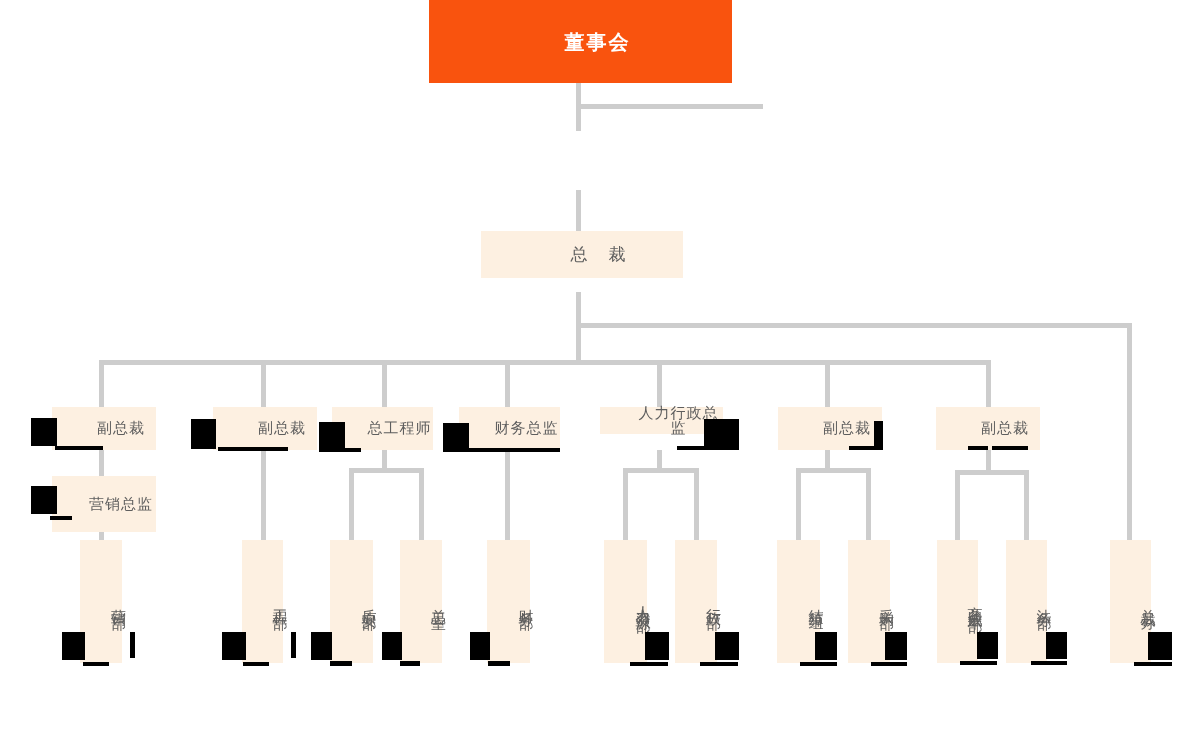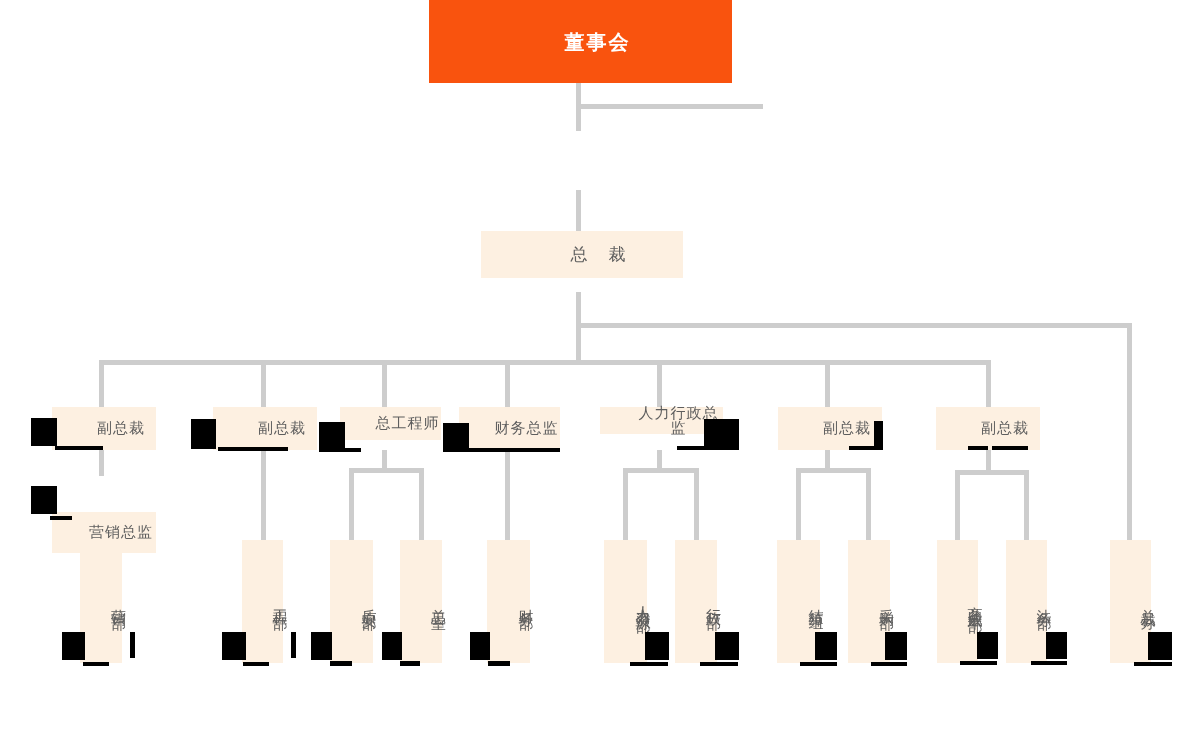--- a/index.html
+++ b/index.html
@@ -103,31 +103,31 @@
       <span>董事会</span>
     </div>
     <div class="node cream-h" style="left: 481px; top: 231px; width: 202px; height: 47px;">
       <span>总　裁</span>
     </div>
     <div class="node cream-s" style="left: 52px; top: 407px; width: 104px; height: 43px;">
       <span>副总裁</span>
     </div>
     <div class="art" style="left: 31px; top: 418px; width: 26px; height: 28px;"></div>
     <div class="art" style="left: 55px; top: 446px; width: 48px; height: 4px;"></div>
-    <div class="node cream-s" style="left: 52px; top: 476px; width: 104px; height: 41px; margin-top: 36px;">
+    <div class="node cream-s" style="left: 52px; top: 476px; width: 104px; height: 56px;">
       <span>营销总监</span>
     </div>
     <div class="art" style="left: 31px; top: 486px; width: 26px; height: 28px;"></div>
     <div class="art" style="left: 50px; top: 516px; width: 22px; height: 4px;"></div>
     <div class="node cream-s" style="left: 213px; top: 407px; width: 104px; height: 43px;">
       <span>副总裁</span>
     </div>
     <div class="art" style="left: 191px; top: 419px; width: 25px; height: 30px;"></div>
     <div class="art" style="left: 218px; top: 447px; width: 70px; height: 4px;"></div>
-    <div class="node cream-s" style="left: 340px; top: 407px; width: 101px; height: 33px;">
+    <div class="node cream-s" style="left: 332px; top: 407px; width: 101px; height: 43px;">
       <span>总工程师</span>
     </div>
     <div class="art" style="left: 319px; top: 422px; width: 26px; height: 30px;"></div>
     <div class="art" style="left: 343px; top: 448px; width: 18px; height: 4px;"></div>
     <div class="node cream-s" style="left: 459px; top: 407px; width: 101px; height: 43px;">
       <span>财务总监</span>
     </div>
     <div class="art" style="left: 443px; top: 423px; width: 26px; height: 29px;"></div>
     <div class="art" style="left: 465px; top: 448px; width: 95px; height: 4px;"></div>
     <div class="node cream-s" style="left: 600px; top: 407px; width: 123px; height: 27px;">

